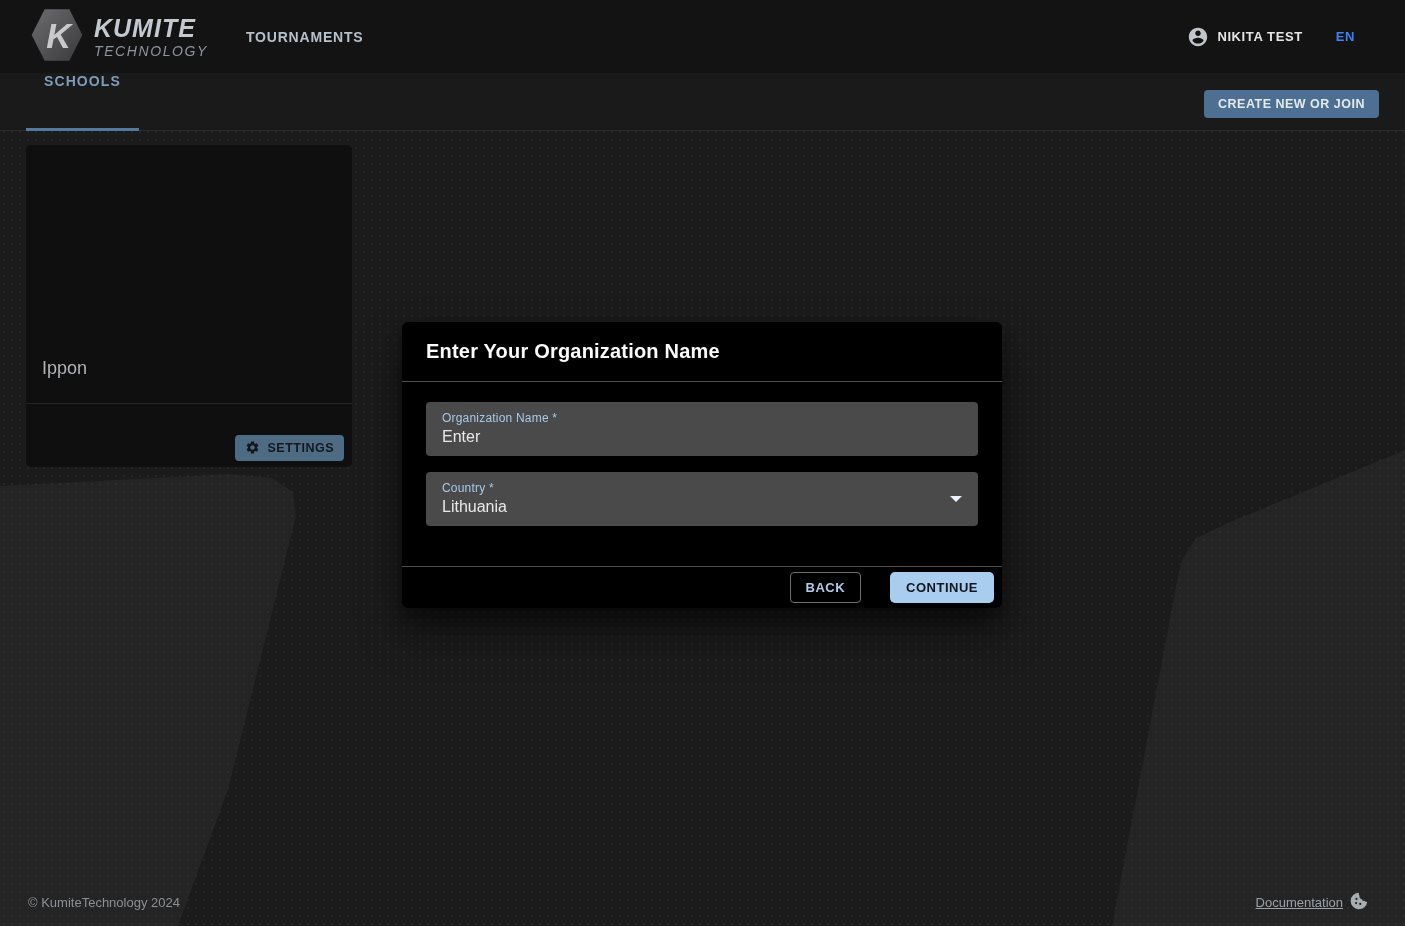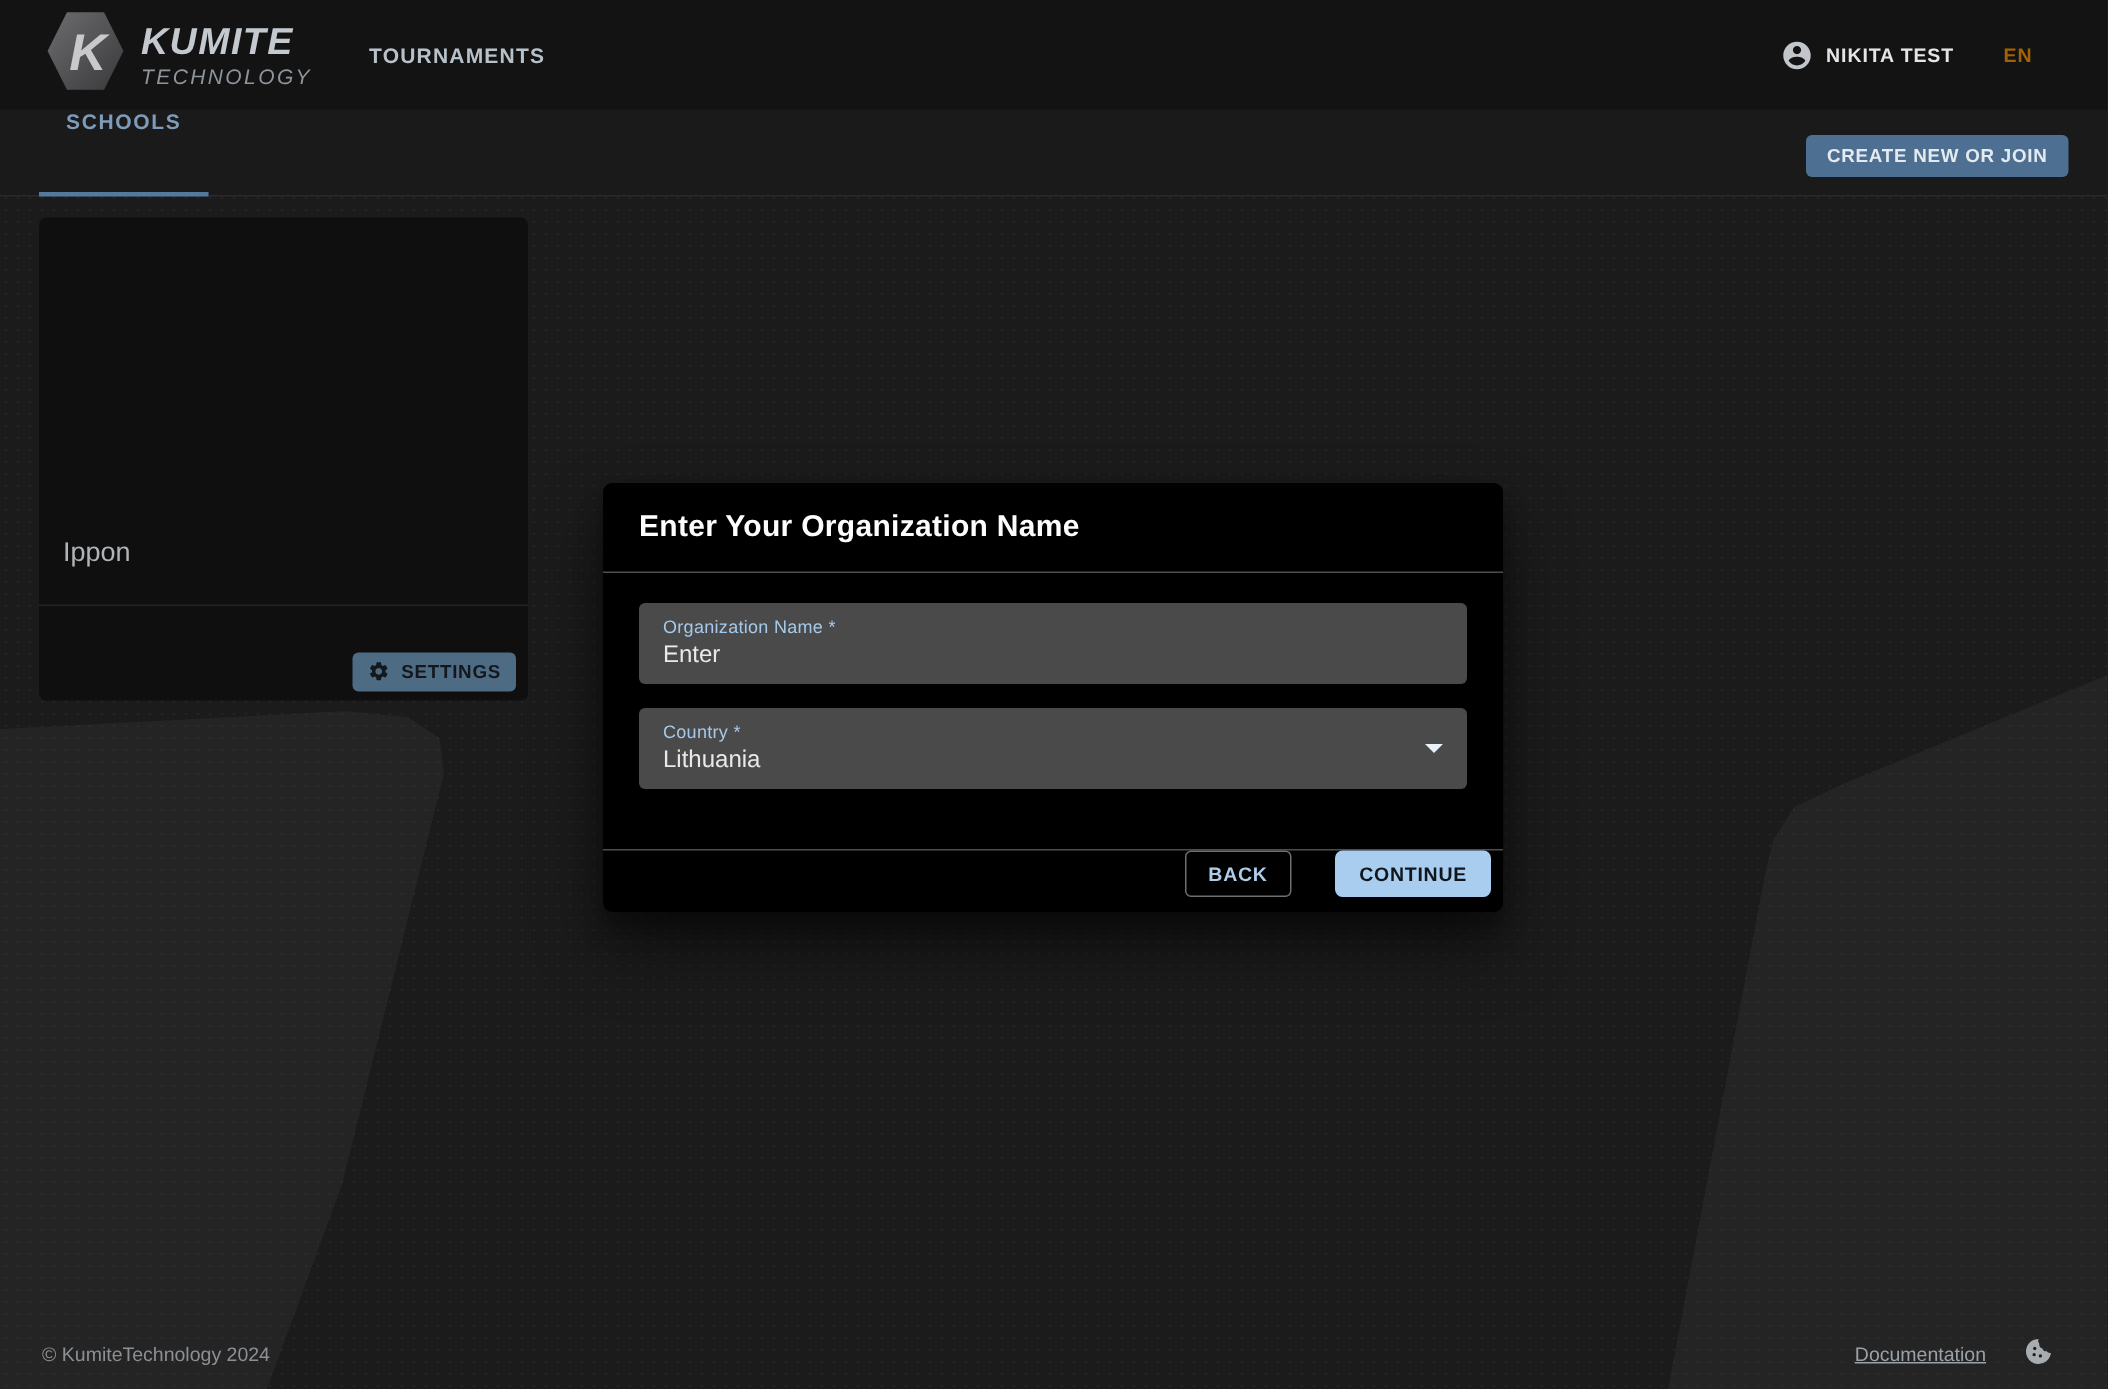--- a/index.html
+++ b/index.html
@@ -36,21 +36,21 @@
   .logo-title { font-size:25px; font-weight:bold; font-style:italic; letter-spacing:1px; color:#c3c9cf; }
   .logo-sub { font-size:14px; font-style:italic; letter-spacing:1.6px; color:#8e959c; margin-top:3px; }
   .nav-item {
     margin-left:38px; font-size:14px; font-weight:bold; letter-spacing:0.8px;
     color:#b7c1c9; cursor:pointer;
   }
   .header-right { margin-left:auto; display:flex; align-items:center; gap:33px; }
   .user-chip { display:flex; align-items:center; gap:8px; cursor:pointer; }
   .user-chip svg { display:block; }
   .user-name { font-size:13px; font-weight:bold; letter-spacing:0.6px; color:#e5e5e5; }
-  .lang { font-size:13px; font-weight:bold; letter-spacing:0.6px; color:#a16207; cursor:pointer; }
+  .lang { font-size:13px; font-weight:bold; letter-spacing:0.6px; color:#3b82f6; cursor:pointer; }
   
   .tabbar {
     position:absolute; left:0; top:73px; width:1405px; height:58px;
     background:#1a1a1b; border-bottom:1px solid #2b2b2d; z-index:2;
   }
   .tab {
     position:absolute; left:26px; top:0; height:100%; padding:0 18px;
     display:flex; align-items:flex-start; cursor:pointer;
     font-size:14px; font-weight:bold; letter-spacing:1.1px; color:#7e9cba;
   }
@@ -96,39 +96,39 @@
   .field.select { cursor:pointer; }
   .field-label { font-size:12px; color:#a6c9ea; letter-spacing:0.2px; }
   .field-value { font-size:16px; color:#e9e9e9; margin-top:3px; }
   .select-arrow {
     position:absolute; right:16px; top:24px;
     width:0; height:0; border-left:6px solid transparent; border-right:6px solid transparent;
     border-top:6px solid #e9f2fb;
   }
   .dialog-actions {
     height:42px; border-top:1px solid #4e4e4f;
-    display:flex; align-items:flex-start; justify-content:flex-end; gap:9px; padding-right:8px;
+    display:flex; align-items:center; justify-content:flex-end; gap:9px; padding-right:8px;
   }
   .back-btn {
     height:31px; padding:0 15px; background:transparent;
     border:1px solid #6f6f70; border-radius:4px; cursor:pointer;
     font-family:inherit; font-size:13px; font-weight:bold; letter-spacing:0.5px; color:#aecbe8;
   }
   .continue-btn {
     height:31px; padding:0 16px; background:#a9cdef; border:none; border-radius:5px; cursor:pointer;
     font-family:inherit; font-size:13px; font-weight:bold; letter-spacing:0.5px; color:#11161c;margin-left:20px;
   }
   
   .footer {
     position:absolute; left:0; bottom:0; width:1405px; height:48px;
     display:flex; align-items:center; justify-content:space-between;
     padding:0 36px 0 28px; z-index:2;
   }
   .copyright { font-size:13px; color:#8c9094; }
-  .footer-right { display:flex; align-items:center; gap:25px; }
+  .footer-right { display:flex; align-items:center; gap:6px; }
   .doc-link { font-size:13px; color:#9ba1a7; text-decoration:underline; cursor:pointer; }
   .cookie-btn { background:none; border:none; cursor:pointer; padding:0; display:flex; }
 </style>
 </head>
 <body>
 
 <div class="bg-shape left"></div>
 <div class="bg-shape right"></div>
 <div class="dot-layer"></div>
 

